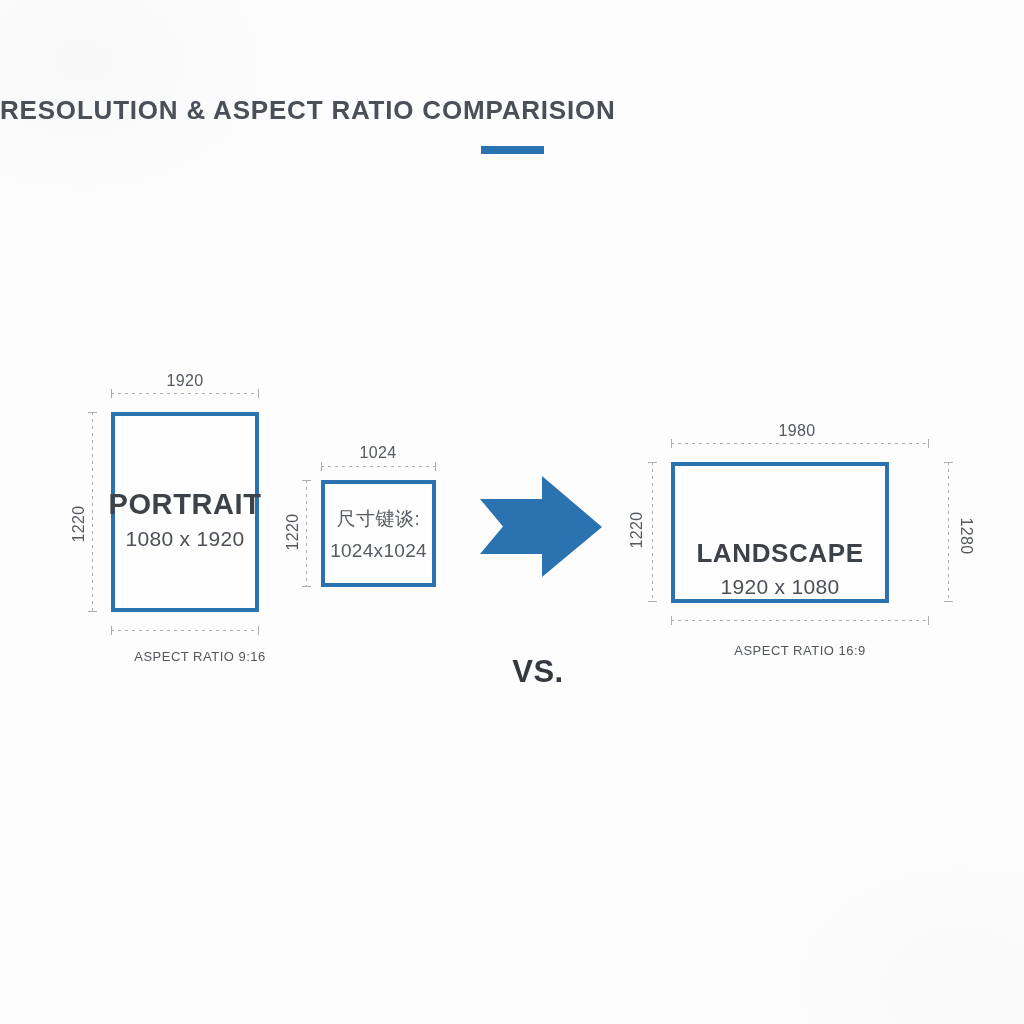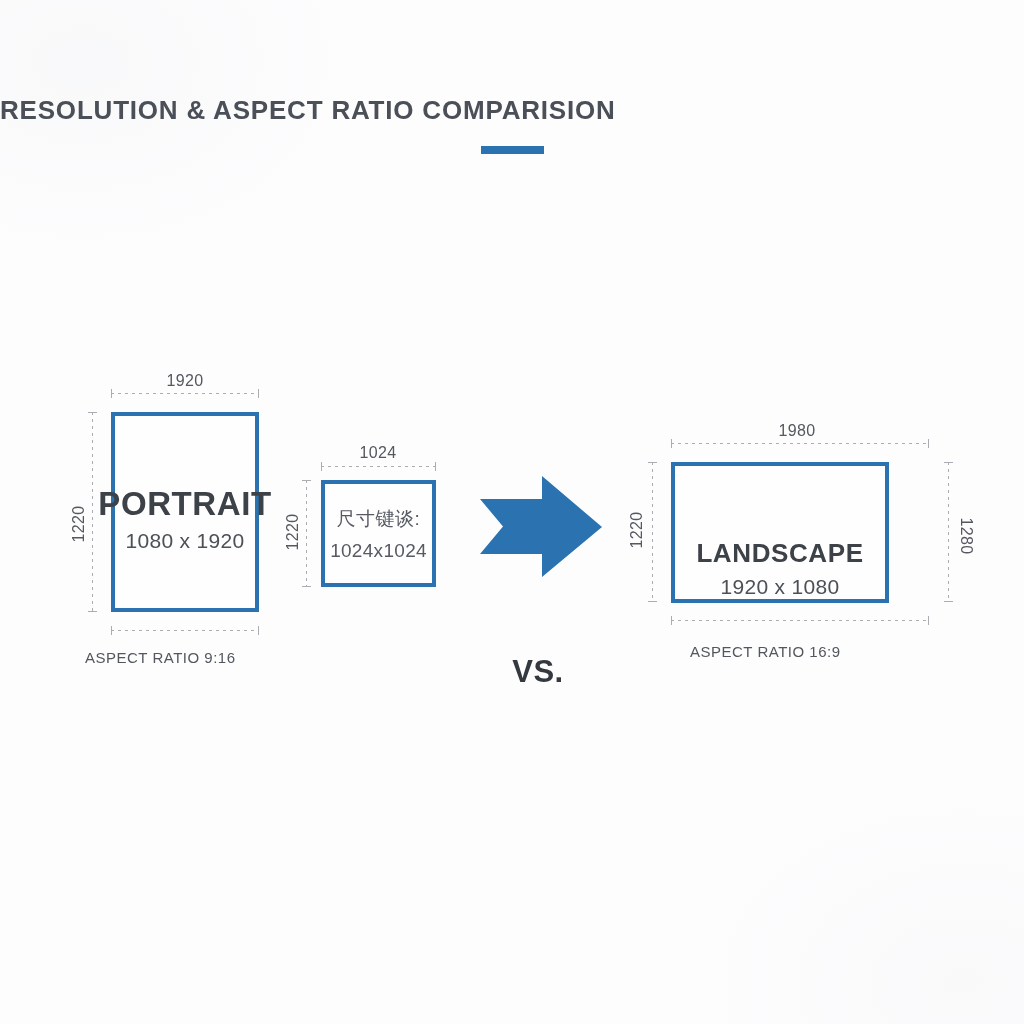--- a/index.html
+++ b/index.html
@@ -61,30 +61,30 @@
   .rot-ccw{transform:rotate(-90deg);}
   .rot-cw{transform:rotate(90deg);}
 
   
   .shape{
     position:absolute;border:4px solid var(--accent);background:#fefefe;
     display:flex;flex-direction:column;align-items:center;justify-content:center;
     text-align:center;
   }
   .shape .name{
-    font-size:33px;font-weight:700;color:var(--dark);letter-spacing:0.6px;
+    font-size:29px;font-weight:700;color:var(--dark);letter-spacing:0.6px;
   }
   .shape .res{
     font-size:21px;color:var(--body);margin-top:6px;letter-spacing:0.3px;
   }
   .shape.small .name{font-size:19px;font-weight:400;color:#565b63;letter-spacing:0.5px;}
   .shape.small .res{font-size:19px;color:#565b63;margin-top:8px;}
 
   .caption{
-    position:absolute;font-size:15px;color:#53575d;letter-spacing:0.5px;text-align:left;
+    position:absolute;font-size:13px;color:#53575d;letter-spacing:0.5px;text-align:center;
   }
 
   .vs{
     position:absolute;left:468px;top:610px;width:140px;text-align:center;
     font-size:31px;font-weight:700;color:#34383f;letter-spacing:0.5px;margin-top:44px;
   }
   .arrow-wrap{position:absolute;left:480px;top:471px;width:122px;height:112px;}
 </style>
 </head>
 <body>

